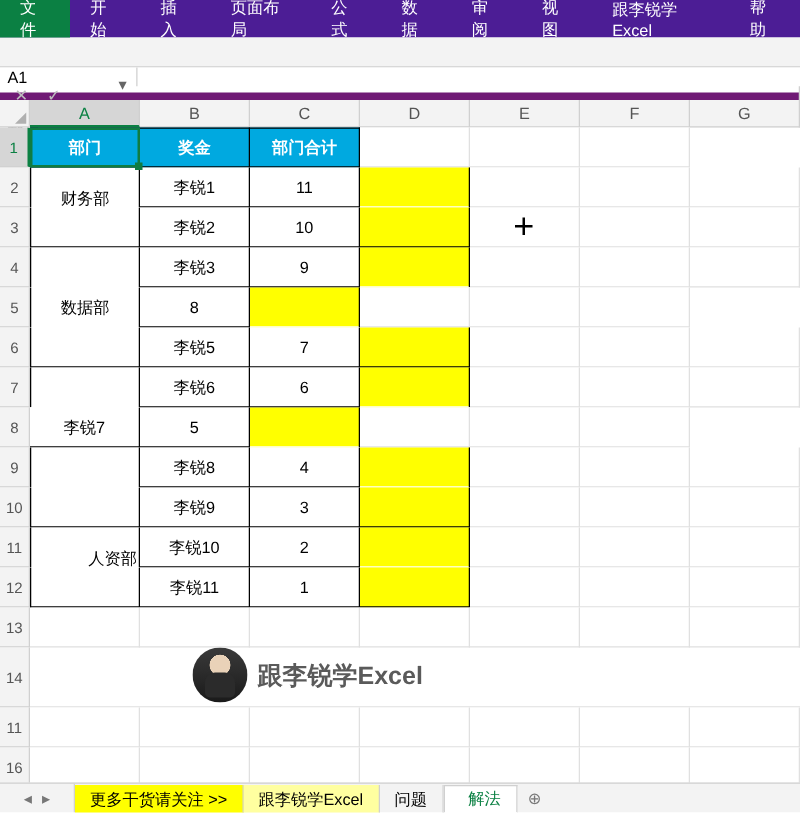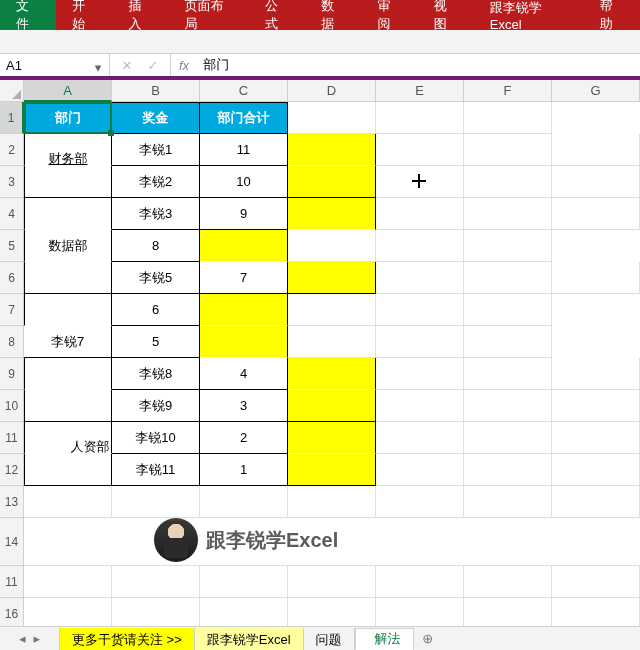--- a/index.html
+++ b/index.html
@@ -1,23 +1,23 @@
 <!DOCTYPE html>
 <html><head>
 <meta charset="utf-8">
 <style>
   * { box-sizing: border-box; }
   body { margin:0; font-family: "Microsoft YaHei", Arial, sans-serif; font-size:13px; background:#fff; width:640px; height:650px; overflow:hidden; position:relative;}
   
-  .ribbon { background:#b91c1c; height:30px; display:flex; align-items:stretch; color:#fff; }
+  .ribbon { background:#4c1d95; height:30px; display:flex; align-items:stretch; color:#fff; }
   .ribbon .tab { padding:0 16px; display:flex; align-items:center; cursor:default; font-size:13px; }
   .ribbon .tab.file { background:#0b8043; font-weight:normal; }
   .ribbon-gap { height:24px; background:#f3f3f3; border-bottom:1px solid #d0d0d0; }
   
-  .fxrow { height:26px; display:flex; align-items:stretch; border-bottom:4px solid #701a75; background:#fff;}
+  .fxrow { height:26px; display:flex; align-items:stretch; border-bottom:6px solid #701a75; background:#fff;flex-direction:column;}
   .namebox { width:110px; display:flex; align-items:center; padding-left:6px; border-right:1px solid #d0d0d0; position:relative;}
   .namebox .dd { position:absolute; right:4px; top:6px; width:14px; height:14px; display:flex; align-items:center; justify-content:center; color:#666;}
   .fxbtns { display:flex; align-items:center; gap:8px; padding:0 8px; color:#bdbdbd; border-right:1px solid #d0d0d0;}
   .fxbtns span { display:inline-flex; width:18px; justify-content:center; }
   .fxlabel { padding:0 8px; color:#888; display:flex; align-items:center; font-style:italic;}
   .formula-in { flex:1; border:none; padding:0 6px; font-size:13px; outline:none;}
   
   .grid-wrap { position:relative; }
   .select-all { position:absolute; left:0; top:0; width:24px; height:22px; background:#f3f3f3; border-right:1px solid #d0d0d0; border-bottom:1px solid #d0d0d0;}
   .select-all:before { content:""; position:absolute; right:2px; bottom:2px; width:0;height:0;border-left:9px solid transparent; border-bottom:9px solid #b0b0b0;}
@@ -119,21 +119,21 @@
       <div class="cell tb">11</div>
       <div class="cell tb yellow nolb"></div>
       <div class="cell"></div>
       <div class="cell"></div>
       <div class="cell"></div>
     </div>
 
     <div class="row">
       <div class="rowhead">3</div>
       <div class="cell tb tbleft" style="align-items: flex-start; padding-top: 0px; position: relative;">
-          <div style="position:absolute;top:-16px;width:100%;text-align:center;text-decoration:underline;">财务部</div>
+          <div style="position:absolute;top:-16px;width:100%;text-align:center;">财务部</div>
         </div>
       <div class="cell tb">李锐2</div>
       <div class="cell tb">10</div>
       <div class="cell tb yellow"></div>
       <div class="cell" style="position:relative;">
         <div class="cross-cursor" style="left:36px;top:8px;"></div>
       </div>
       <div class="cell"></div>
       <div class="cell"></div>
     </div>
@@ -166,20 +166,21 @@
       <div class="cell tb">7</div>
       <div class="cell tb yellow"></div>
       <div class="cell"></div>
       <div class="cell"></div>
       <div class="cell"></div>
     </div>
 
     <div class="row">
       <div class="rowhead">7</div>
       <div class="cell tb tbleft nolb"></div>
+      <div class="cell tb">李锐6</div>
       <div class="cell tb">6</div>
       <div class="cell tb yellow nolb"></div>
       <div class="cell"></div>
       <div class="cell"></div>
       <div class="cell"></div>
     </div>
 
     <div class="row">
       <div class="rowhead">8</div>
       <div class="cell tb">李锐7</div>

